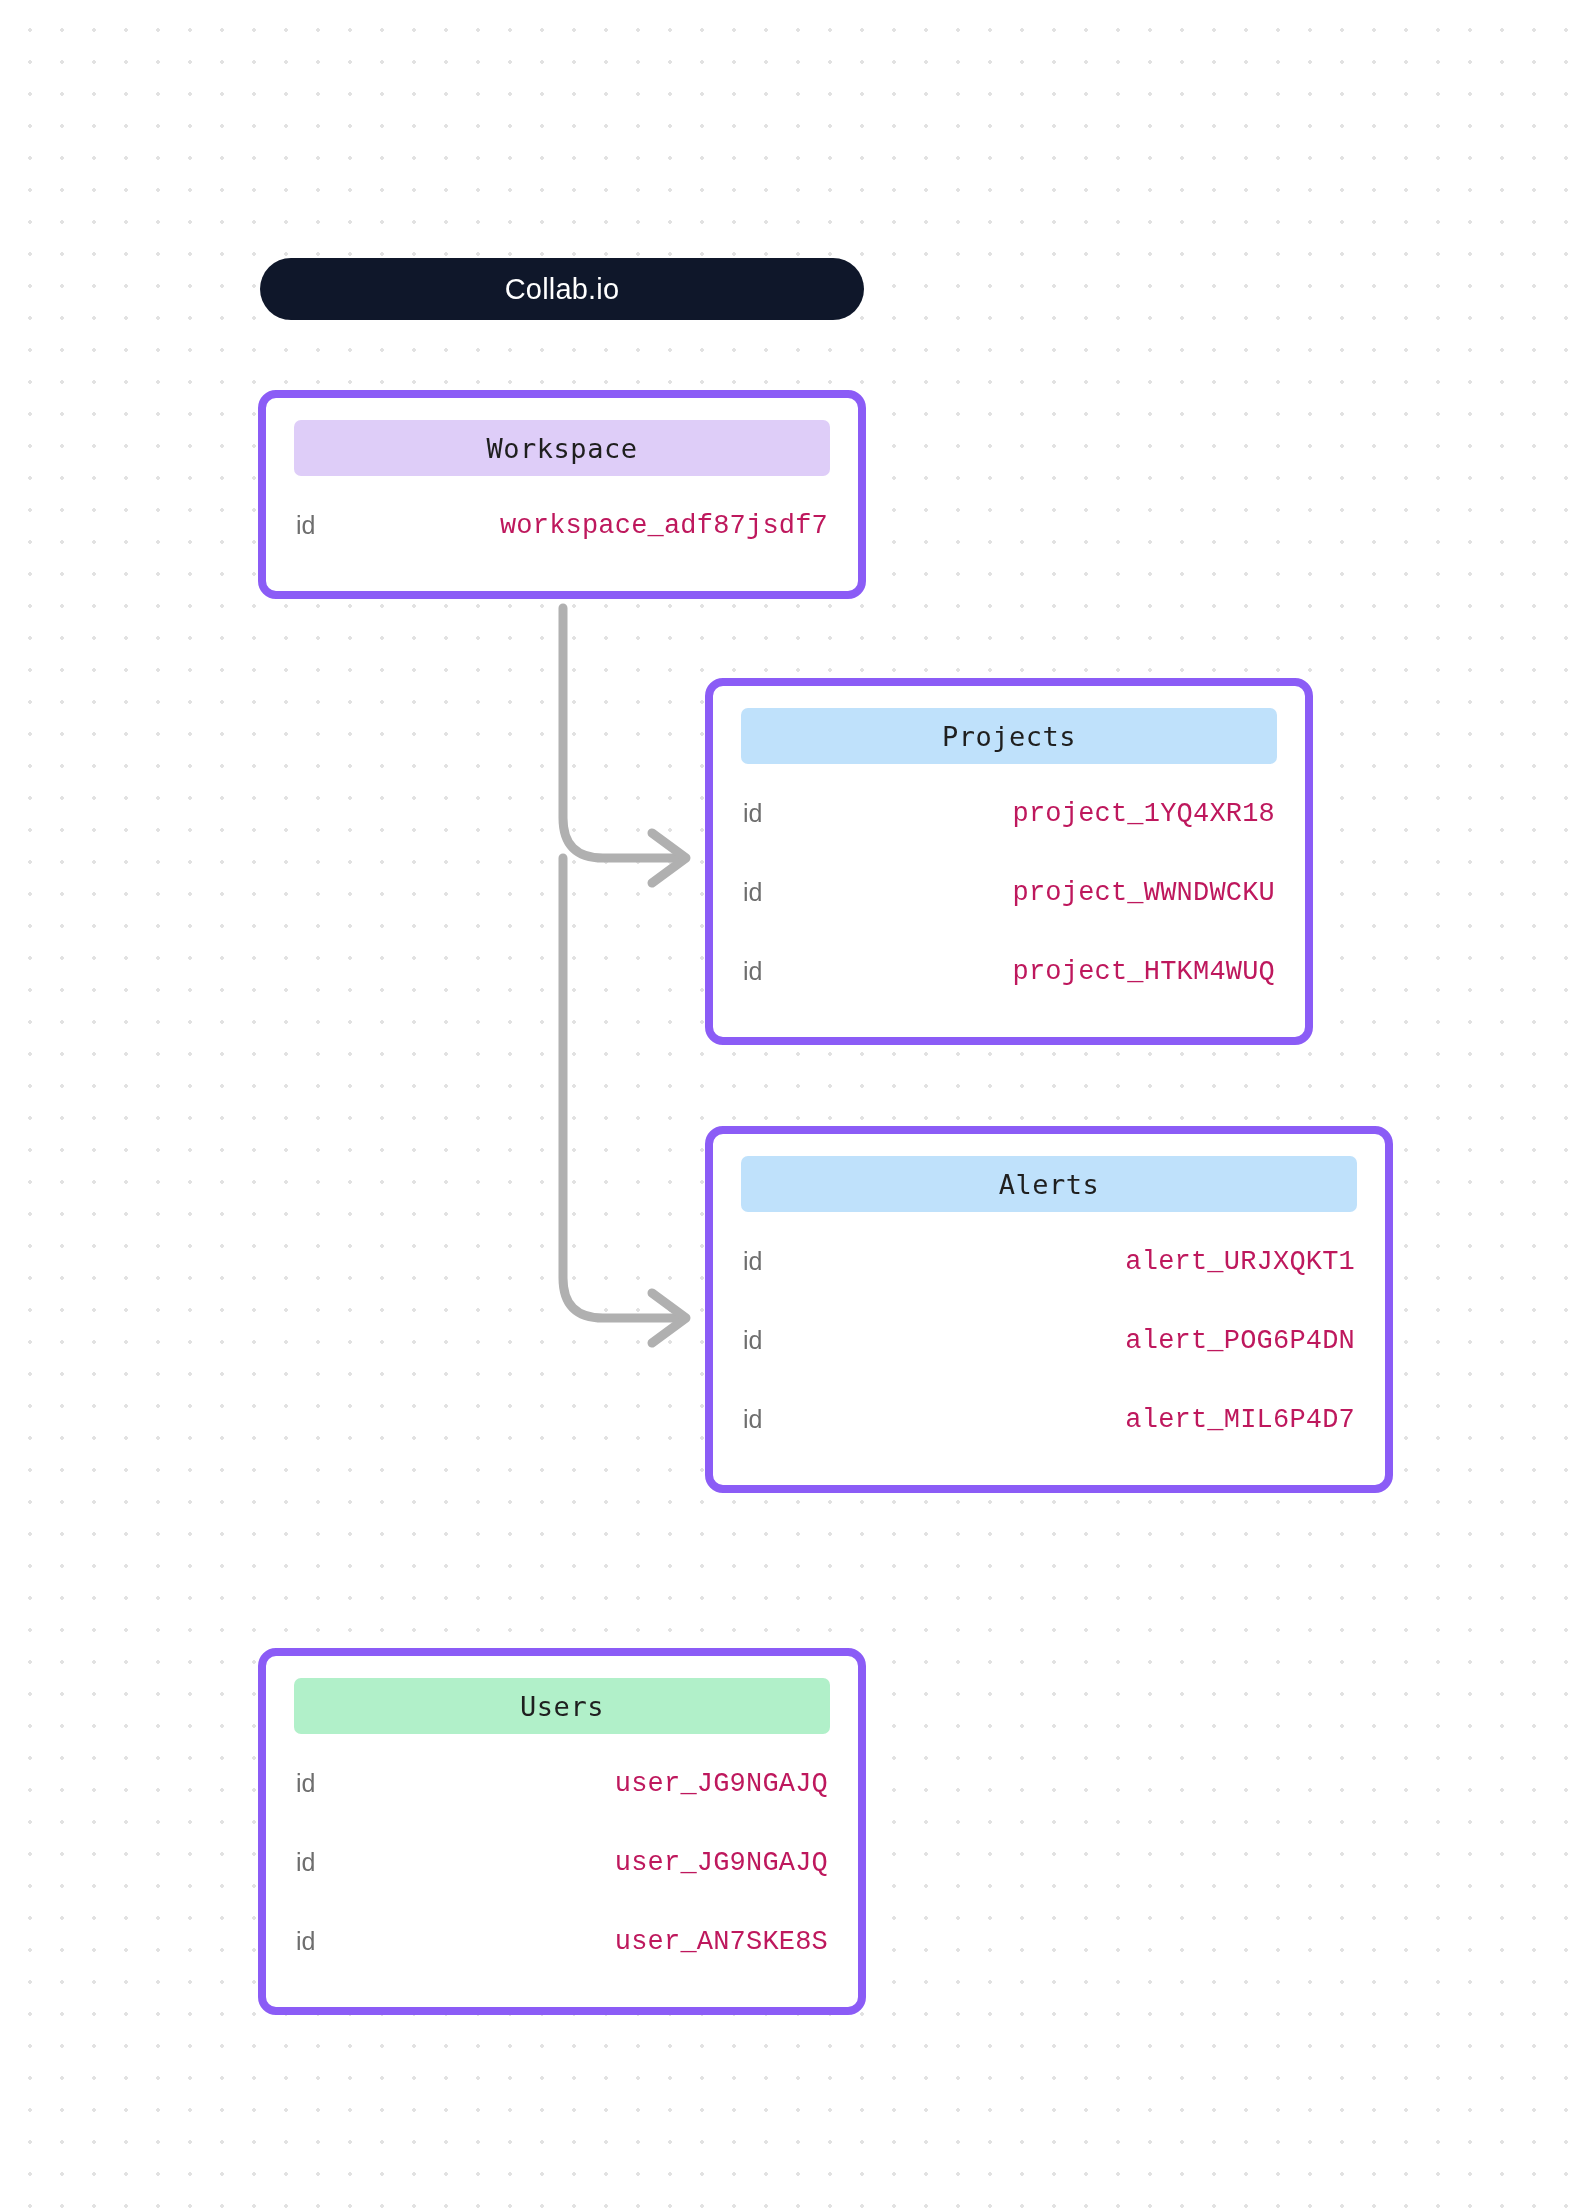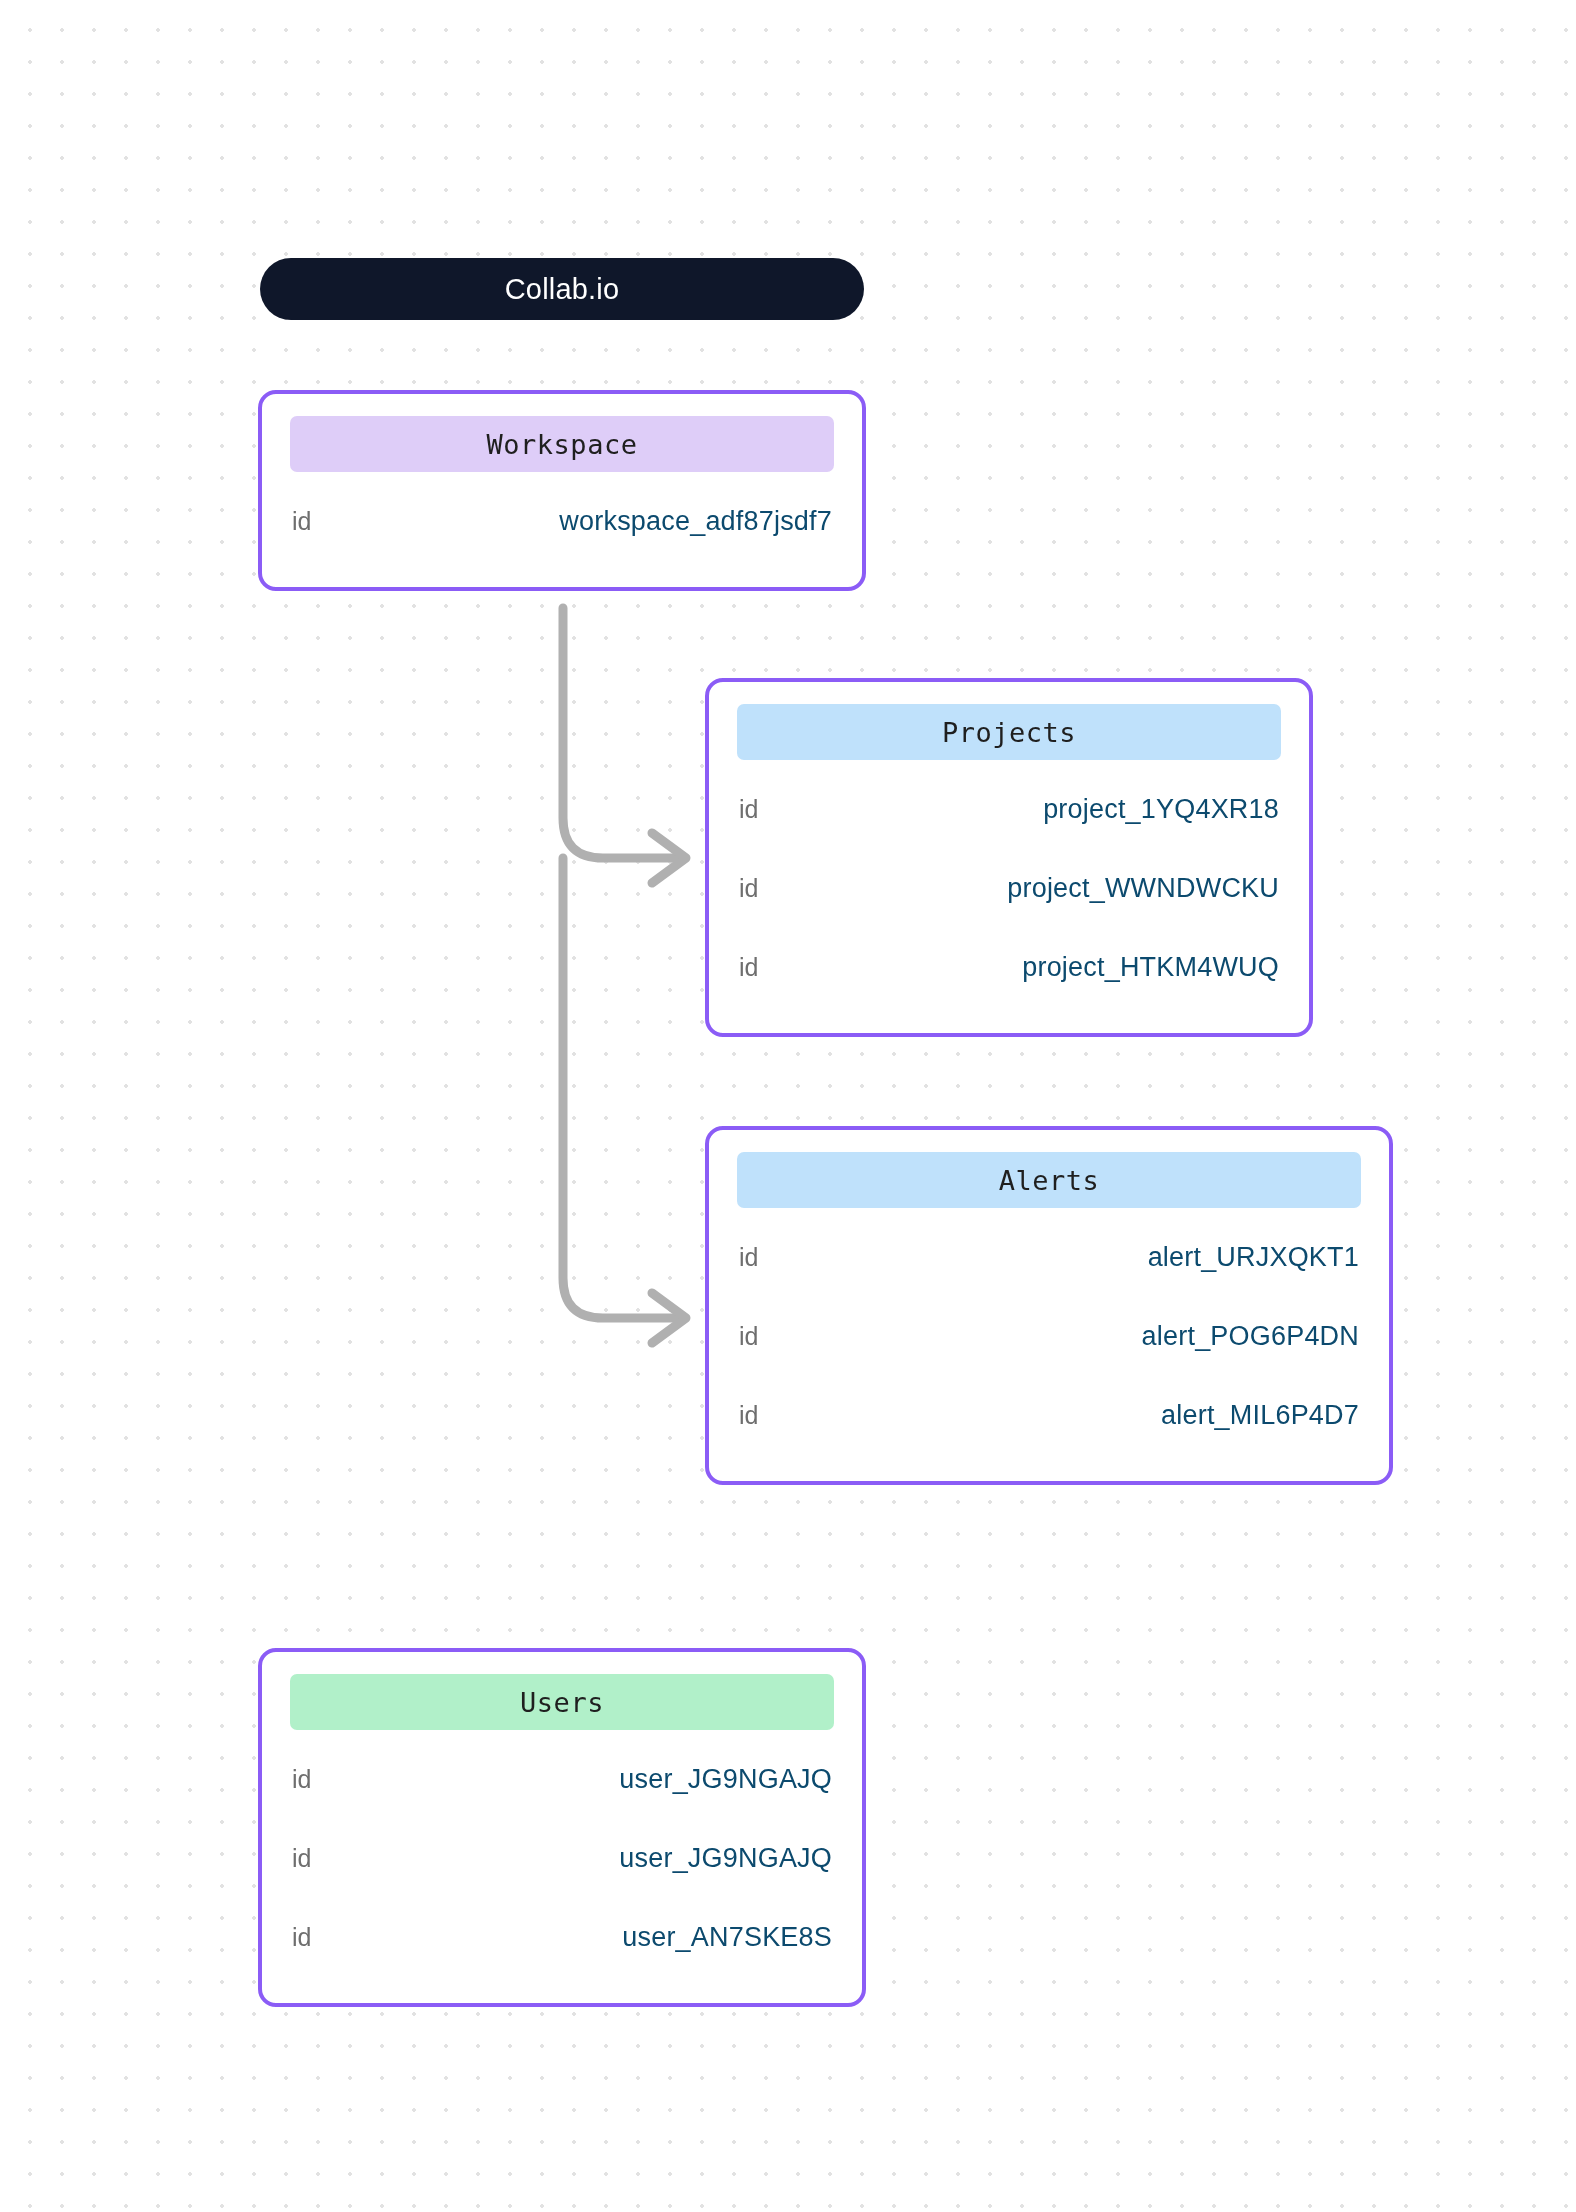--- a/index.html
+++ b/index.html
@@ -51,21 +51,21 @@
     font-size: 29px;
     font-family: "Liberation Sans", sans-serif;
     letter-spacing: 0.2px;
   }
 
   
   .card {
     position: absolute;
     box-sizing: border-box;
     background: #ffffff;
-    border: 4px solid #8b5cf6;
+    border: 8px solid #8b5cf6;
     border-radius: 18px;
     padding: 22px 28px 26px 28px;
   }
   .card-header {
     box-sizing: border-box;
     height: 56px;
     border-radius: 7px;
     display: flex;
     align-items: center;
     justify-content: center;
@@ -87,23 +87,23 @@
     align-items: center;
     justify-content: space-between;
     padding: 0 2px;
   }
   .row-key {
     font-family: "Liberation Sans", sans-serif;
     font-size: 25px;
     color: #6e6e6e;
   }
   .row-value {
-    font-family: Liberation Sans, sans-serif;
+    font-family: Liberation Mono, monospace;
     font-size: 27px;
-    color: #0c4a6e;
+    color: #be185d;
     letter-spacing: 0.2px;
   }
 
   
   #card-workspace { left: 258px;  top: 390px;  width: 608px; }
   #card-projects  { left: 705px;  top: 678px;  width: 608px; }
   #card-alerts    { left: 705px;  top: 1126px; width: 688px; }
   #card-users     { left: 258px;  top: 1648px; width: 608px; }
 </style>
 </head>

